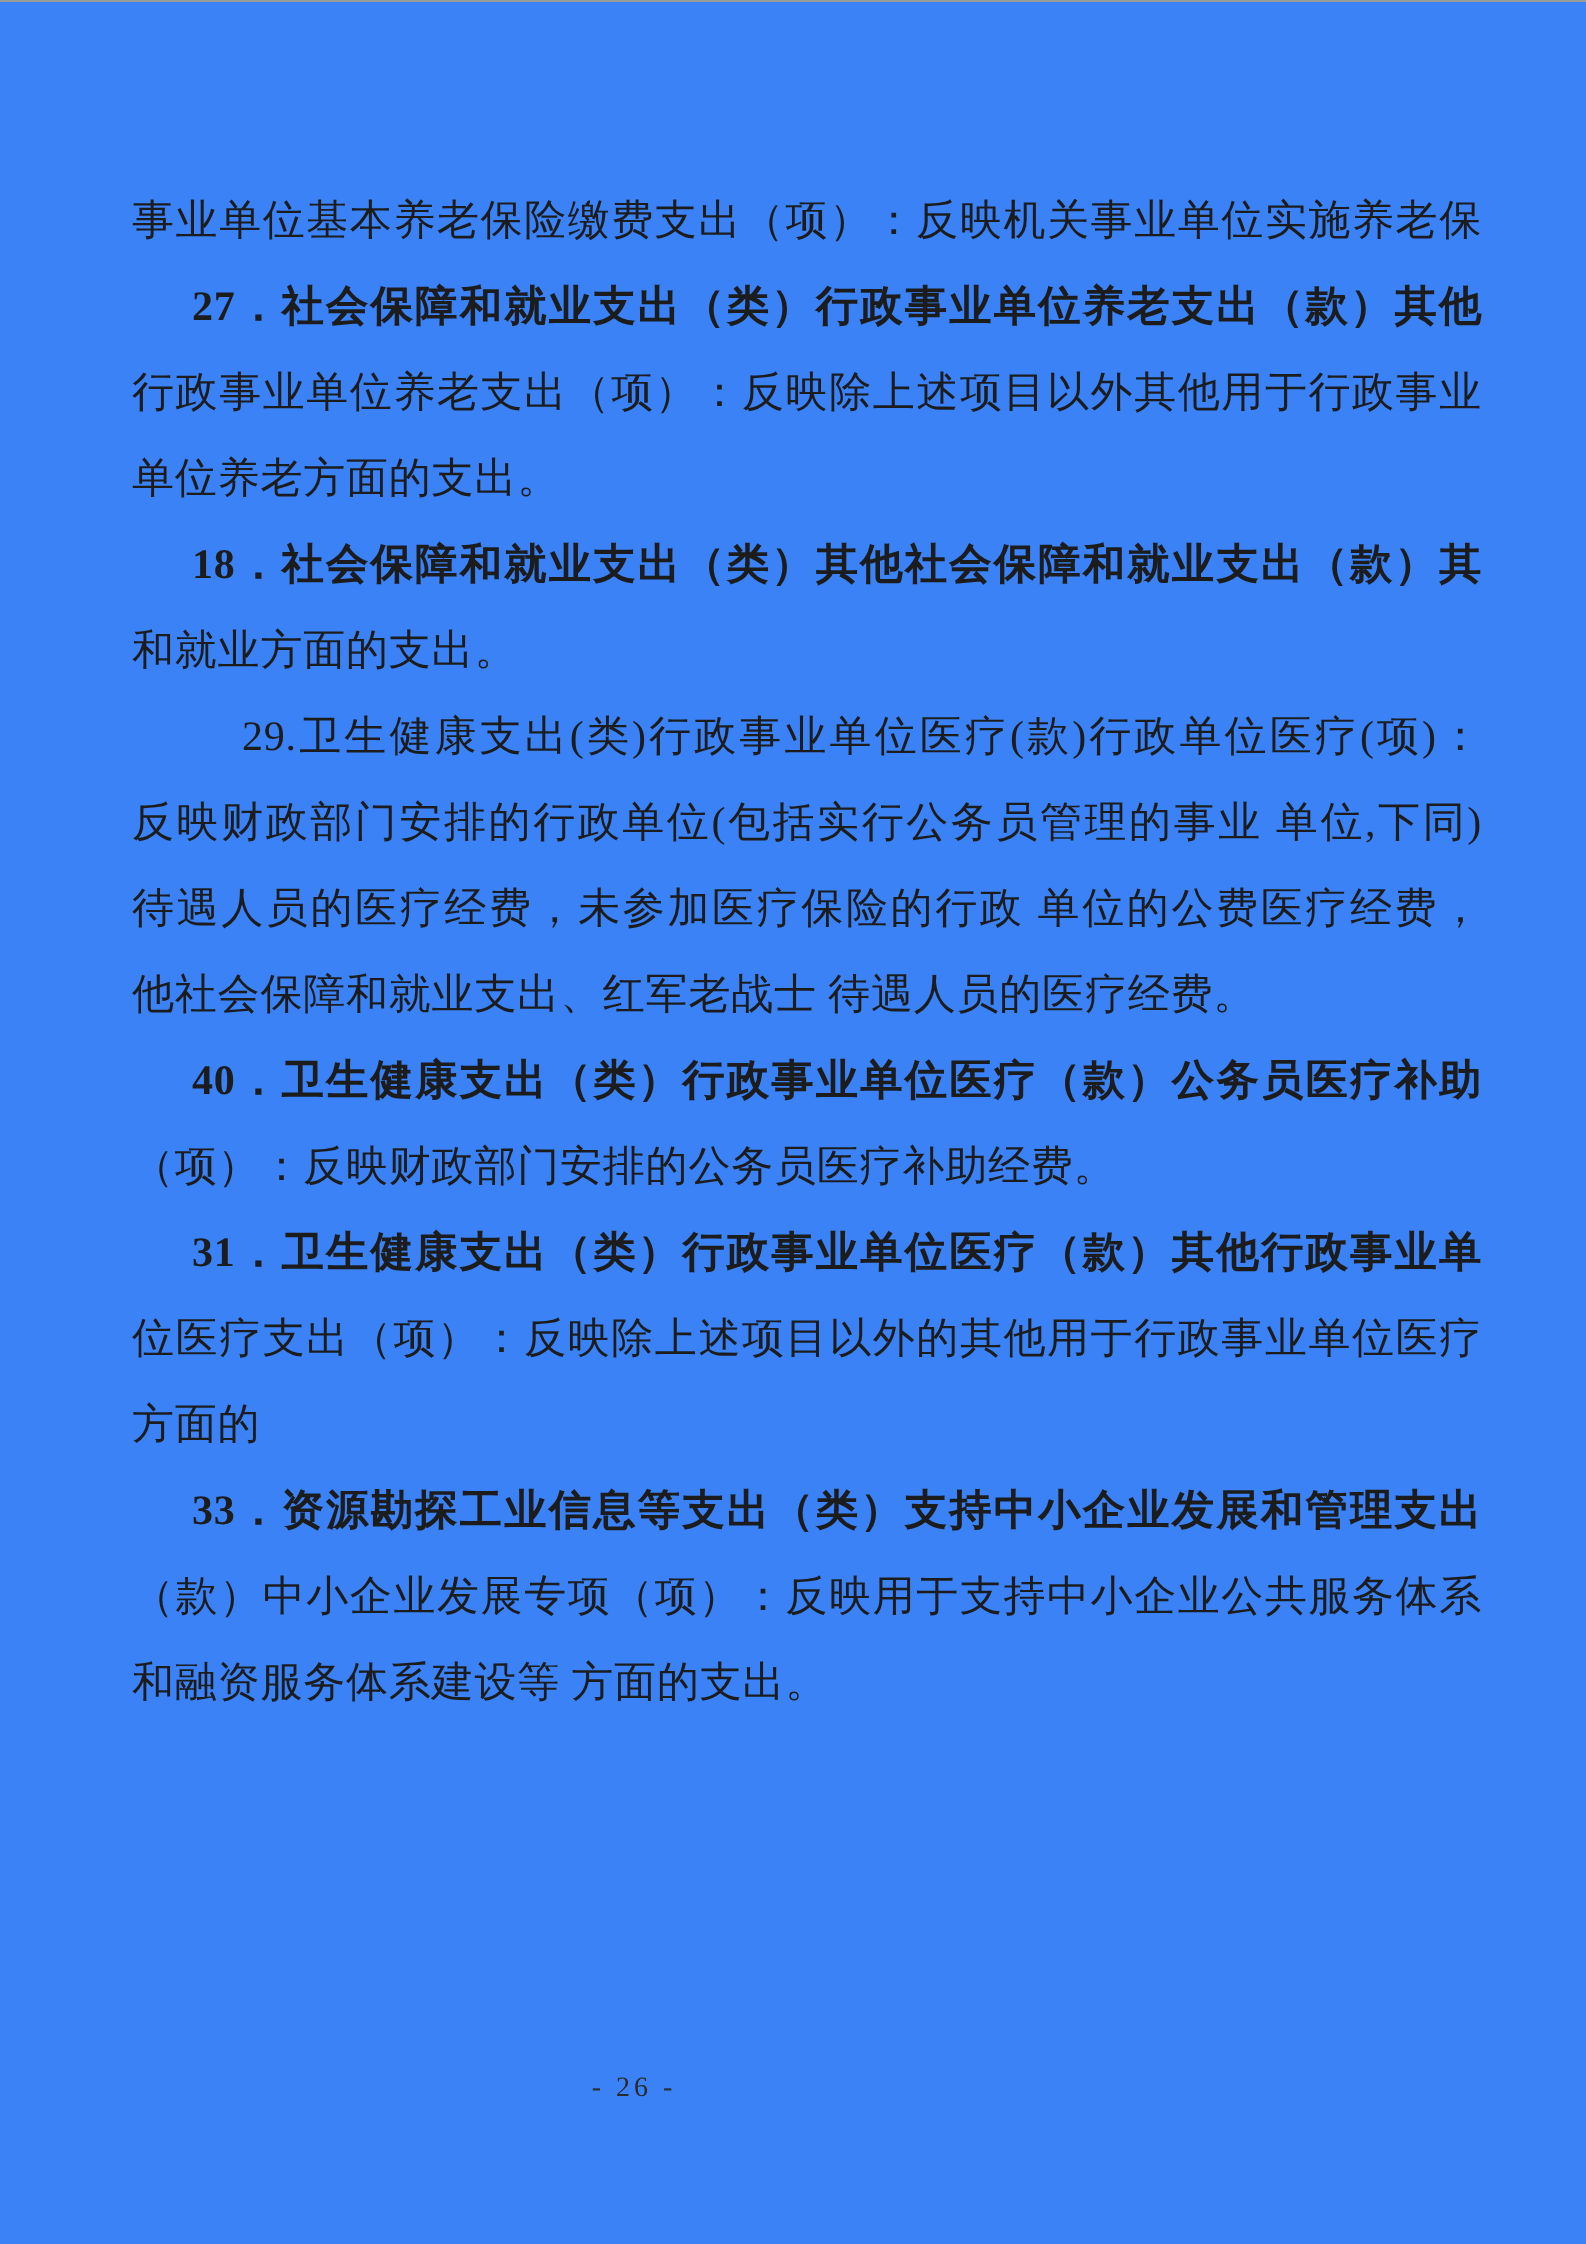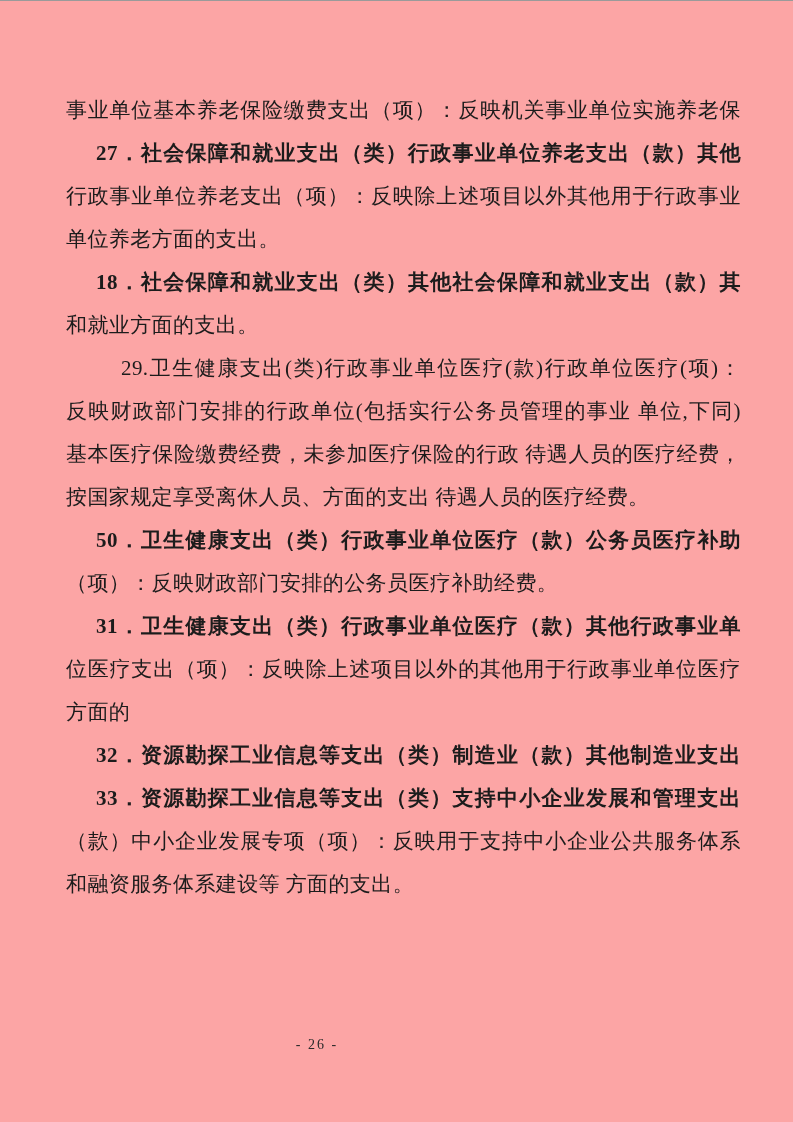--- a/index.html
+++ b/index.html
@@ -4,21 +4,21 @@
 <style>
   html, body {
     margin: 0;
     padding: 0;
     background: #ffffff;
   }
   .page {
     position: relative;
     width: 793px;
     height: 1122px;
-    background: #fca5a5;
+    background: #3b82f6;
     border-top: 1px solid #9a9a9a;
     overflow: hidden;
     font-family: "Liberation Serif", "DejaVu Serif", serif;
     color: #1c1c1c;
   }
   .doc {
     position: absolute;
     left: 66px;
     top: 88px;
     width: 675px;
@@ -76,37 +76,36 @@
     </div>
 
     <div class="para">
       <div class="line first-ind">18．社会保障和就业支出（类）其他社会保障和就业支出（款）其</div>
       <div class="line para-end">和就业方面的支出。</div>
     </div>
 
     <div class="para">
       <div class="line first-ind-wide">29.卫生健康支出(类)行政事业单位医疗(款)行政单位医疗(项)：</div>
       <div class="line">反映财政部门安排的行政单位(包括实行公务员管理的事业 单位,下同)</div>
-      <div class="line">基本医疗保险缴费经费，未参加医疗保险的行政 待遇人员的医疗经费，</div>
-      <div class="line para-end">按国家规定享受离休人员、方面的支出 待遇人员的医疗经费。</div>
+      <div class="line">待遇人员的医疗经费，未参加医疗保险的行政 单位的公费医疗经费，</div>
+      <div class="line para-end">他社会保障和就业支出、红军老战士 待遇人员的医疗经费。</div>
     </div>
 
     <div class="para">
-      <div class="line first-ind">50．卫生健康支出（类）行政事业单位医疗（款）公务员医疗补助</div>
+      <div class="line first-ind">40．卫生健康支出（类）行政事业单位医疗（款）公务员医疗补助</div>
       <div class="line para-end">（项）：反映财政部门安排的公务员医疗补助经费。</div>
     </div>
 
     <div class="para">
       <div class="line first-ind">31．卫生健康支出（类）行政事业单位医疗（款）其他行政事业单</div>
       <div class="line">位医疗支出（项）：反映除上述项目以外的其他用于行政事业单位医疗</div>
       <div class="line para-end">方面的</div>
     </div>
 
     <div class="para">
-      <div class="line first-ind">32．资源勘探工业信息等支出（类）制造业（款）其他制造业支出</div>
     </div>
 
     <div class="para">
       <div class="line first-ind">33．资源勘探工业信息等支出（类）支持中小企业发展和管理支出</div>
       <div class="line">（款）中小企业发展专项（项）：反映用于支持中小企业公共服务体系</div>
       <div class="line para-end">和融资服务体系建设等 方面的支出。</div>
     </div>
 
   </div>
 

